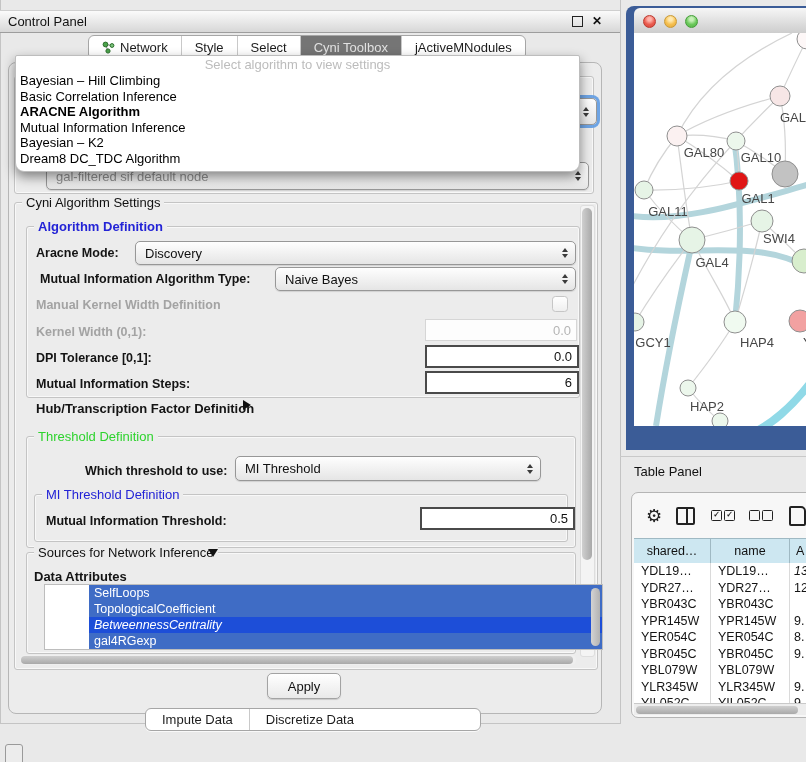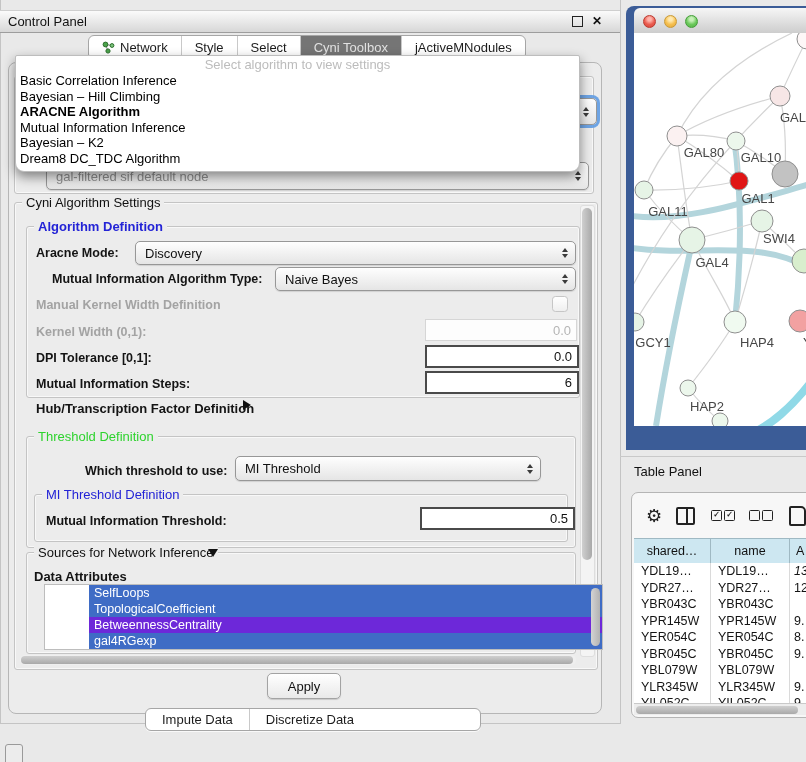--- a/index.html
+++ b/index.html
@@ -132,22 +132,22 @@
     <span>gal-filtered sif default node</span>
     <span class="arrs">
         <i class="aru"></i>
         <i class="ard"></i>
       </span>
   </div>
 
   <div class="abs popup">
     <div class="prompt">Select algorithm to view settings</div>
     <div id="algo-list">
+        <div class="pitem">Bayesian – Hill Climbing</div>
         <div class="pitem">Basic Correlation Inference</div>
-        <div class="pitem">Bayesian – Hill Climbing</div>
         <div class="pitem bold">ARACNE Algorithm</div>
         <div class="pitem">Mutual Information Inference</div>
         <div class="pitem">Bayesian – K2</div>
         <div class="pitem">Dream8 DC_TDC Algorithm</div>
       </div>
   </div>
 
   <div class="abs gbox" style="left:14px;top:202px;width:582px;height:466px;"></div>
   <div class="abs gtitle" style="left:22px;top:195px;">Cyni Algorithm Settings</div>
   <div class="abs sbtrackv" style="left:580px;top:205px;width:13px;height:450px;">
@@ -159,21 +159,21 @@
 
   <div class="abs blab" style="left:36px;top:246px;">Aracne Mode:</div>
   <div class="abs combo" style="left:135px;top:241px;width:430px;height:22px;">
     <span>Discovery</span>
     <span class="arrs">
         <i class="aru"></i>
         <i class="ard"></i>
       </span>
   </div>
 
-  <div class="abs blab" style="left:52px;top:272px;">Mutual Information Algorithm Type:</div>
+  <div class="abs blab" style="left:40px;top:272px;">Mutual Information Algorithm Type:</div>
   <div class="abs combo" style="left:275px;top:267px;width:290px;height:22px;">
     <span>Naive Bayes</span>
     <span class="arrs">
         <i class="aru"></i>
         <i class="ard"></i>
       </span>
   </div>
 
   <div class="abs glab" style="left:36px;top:298px;">Manual Kernel Width Definition</div>
   <div class="abs chk" style="left:552px;top:296px;"></div>
@@ -208,21 +208,21 @@
   <div class="abs tfield strong" style="left:420px;top:507px;width:141px;height:19px;">0.5</div>
 
   <div class="abs gbox" style="left:26px;top:552px;width:548px;height:100px;"></div>
   <div class="abs gtitle" style="left:34px;top:545px;">Sources for Network Inference</div>
   <div class="abs tri-down" style="left:208px;top:549px;"></div>
   <div class="abs blab" style="left:34px;top:569px;font-size:13px;">Data Attributes</div>
   <div class="abs attrlist" style="left:44px;top:584px;width:513px;height:64px;">
     <div id="attr-list">
         <div class="attr" style="background: rgb(63, 108, 197);">SelfLoops</div>
         <div class="attr" style="background: rgb(63, 108, 197);">TopologicalCoefficient</div>
-        <div class="attr" style="background: #6d28d9;">BetweennessCentrality</div>
+        <div class="attr" style="background: #1d4ed8; font-style: italic;">BetweennessCentrality</div>
         <div class="attr" style="background: rgb(63, 108, 197);">gal4RGexp</div>
       </div>
     <div class="sbthumbv" style="position:absolute;right:2px;top:3px;width:9px;height:58px;background:linear-gradient(90deg,#d3d3d3,#b2b2b2);"></div>
   </div>
 
   <div class="abs" style="left:20px;top:655px;width:556px;height:10px;background:#efefef;border-radius:5px;">
     <div class="sbthumbh" style="position:absolute;left:1px;top:1px;width:552px;height:8px;"></div>
   </div>
 
   <div class="abs btn" style="left:267px;top:673px;width:72px;height:24px;">Apply</div>

